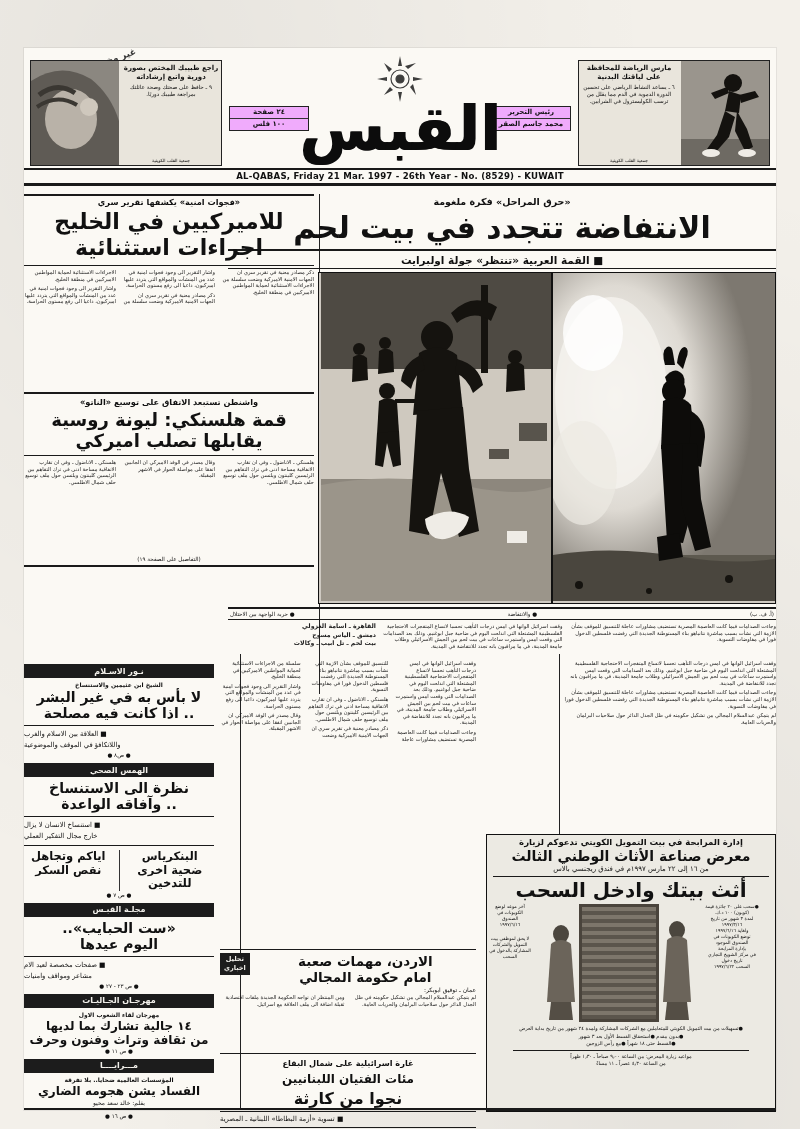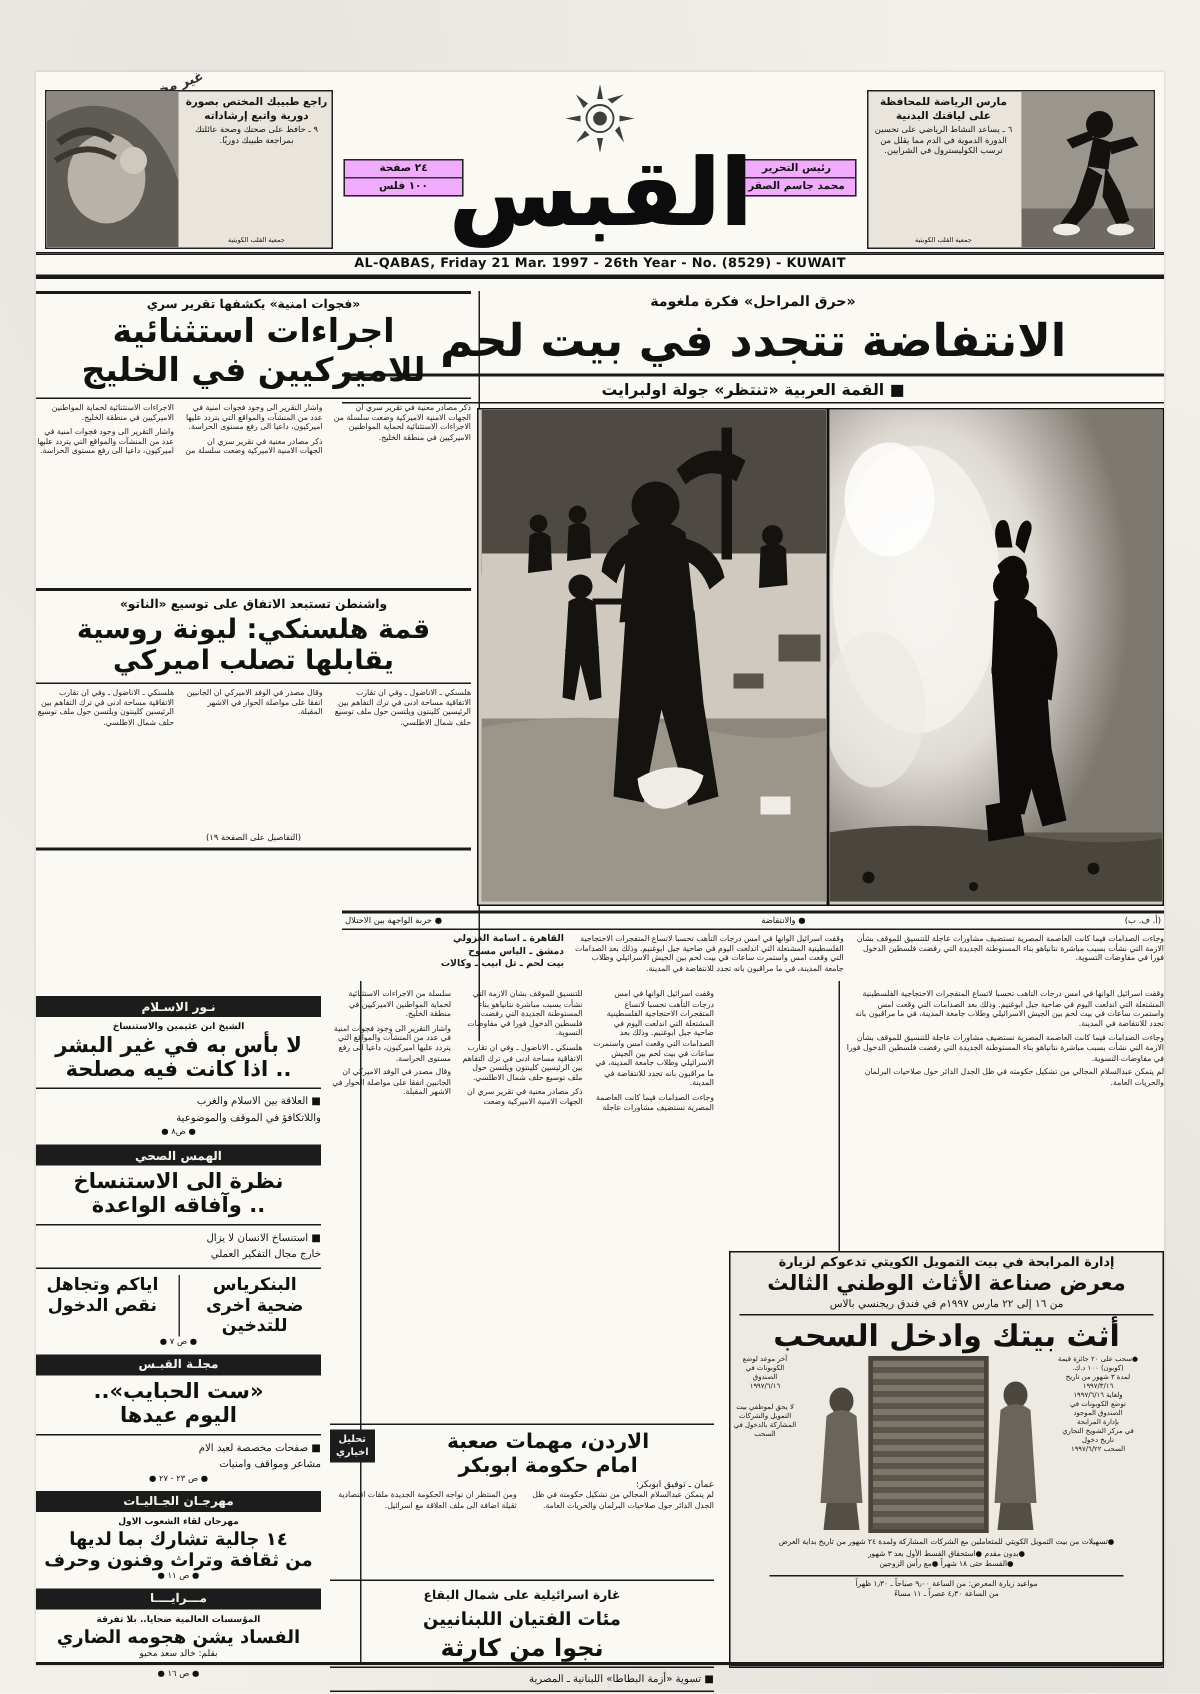--- a/index.html
+++ b/index.html
@@ -91,21 +91,21 @@
   .tiny-head{font-weight:bold;font-size:6.2px;margin-bottom:2px;}
 
   
   .sec-bar{
     background:#1c1c1c;color:#f2f0eb;font-size:8px;font-weight:bold;
     text-align:center;letter-spacing:3px;padding:2.5px 0;margin:4px 0 3px;
   }
   .sec-kick{font-size:6px;text-align:center;font-weight:bold;margin-bottom:1px;}
   .sec-head{font-size:14px;font-weight:bold;line-height:16px;text-align:center;letter-spacing:-0.3px;}
   .sec-head.sm{font-size:12px;line-height:14px;}
-  .bullet-line{font-size:6.8px;text-align:right;line-height:9px;padding:1px 0;}
+  .bullet-line{font-size:6.8px;text-align:left;line-height:9px;padding:1px 0;}
   .pagref{font-size:5.6px;text-align:center;padding:1px 0;}
   .byline{font-size:6px;text-align:center;font-style:normal;padding:1px 0;}
 
   .twocol{display:flex;gap:6px;}
   .twocol > div{flex:1;}
   .mini-head{font-size:11.5px;font-weight:bold;line-height:13.5px;text-align:center;}
 
   
   .ad-box{position:absolute;border:1px solid #111;background:#eceae3;overflow:hidden;}
   .ad-head{font-size:8.5px;font-weight:bold;text-align:center;line-height:11px;padding-top:2px;}
@@ -316,22 +316,22 @@
           <div class="tiny-head">القاهرة ـ اسامة الغزولي</div>
           <div class="tiny-head">دمشق ـ الياس مسوح</div>
           <div class="tiny-head">بيت لحم ـ تل ابيب ـ وكالات</div>
         </div>
       </div>
     </div>
 
     <div class="left-block">
       <div class="rule hr2"></div>
       <div class="hl-kick ar">«فجوات امنية» يكشفها تقرير سري</div>
+      <div class="headline-l ar">للاميركيين في الخليج</div>
       <div class="headline-l ar">اجراءات استثنائية</div>
-      <div class="headline-l ar">للاميركيين في الخليج</div>
       <div class="rule hr1" style="margin:4px 0 3px;"></div>
 
       <div class="micro ar" style="column-count:3;column-gap:7px;height:120px;overflow:hidden;">
         <p>ذكر مصادر معنية في تقرير سري ان الجهات الامنية الاميركية وضعت سلسلة من الاجراءات الاستثنائية لحماية المواطنين الاميركيين في منطقة الخليج.</p>
         <p>واشار التقرير الى وجود فجوات امنية في عدد من المنشآت والمواقع التي يتردد عليها اميركيون، داعيا الى رفع مستوى الحراسة.</p>
         <p>ذكر مصادر معنية في تقرير سري ان الجهات الامنية الاميركية وضعت سلسلة من الاجراءات الاستثنائية لحماية المواطنين الاميركيين في منطقة الخليج.</p>
         <p>واشار التقرير الى وجود فجوات امنية في عدد من المنشآت والمواقع التي يتردد عليها اميركيون، داعيا الى رفع مستوى الحراسة.</p>
       </div>
 
       <div class="rule hr2" style="margin:3px 0 2px;"></div>
@@ -364,21 +364,21 @@
       <div class="sec-head ar">نظرة الى الاستنساخ</div>
       <div class="sec-head ar">.. وآفاقه الواعدة</div>
       <div class="rule hr1" style="margin:4px 0 3px;"></div>
       <div class="bullet-line ar">■ استنساخ الانسان لا يزال</div>
       <div class="bullet-line ar">خارج مجال التفكير العملي</div>
       <div class="rule hr1" style="margin:3px 0 4px;"></div>
 
       <div class="twocol">
         <div class="mini-head ar">البنكرياس ضحية اخرى للتدخين</div>
         <div style="flex:0 0 1px;background:#333;"></div>
-        <div class="mini-head ar">اياكم وتجاهل نقص الدخول</div>
+        <div class="mini-head ar">اياكم وتجاهل نقص السكر</div>
       </div>
       <div class="pagref ar">● ص ٧ ●</div>
 
       <div class="sec-bar ar">مجلـة القبـس</div>
       <div class="sec-head ar">«ست الحبايب»..</div>
       <div class="sec-head ar">اليوم عيدها</div>
       <div class="rule hr1" style="margin:4px 0 3px;"></div>
       <div class="bullet-line ar">■ صفحات مخصصة لعيد الام</div>
       <div class="bullet-line ar">مشاعر ومواقف وامنيات</div>
       <div class="pagref ar">● ص ٢٣ - ٢٧ ●</div>
@@ -404,21 +404,21 @@
         <p>هلسنكي ـ الاناضول ـ وفي ان تقارب الاتفاقية مساحة ادنى في ترك التفاهم بين الرئيسين كلينتون ويلتسن حول ملف توسيع حلف شمال الاطلسي.</p>
         <p>ذكر مصادر معنية في تقرير سري ان الجهات الامنية الاميركية وضعت سلسلة من الاجراءات الاستثنائية لحماية المواطنين الاميركيين في منطقة الخليج.</p>
         <p>واشار التقرير الى وجود فجوات امنية في عدد من المنشآت والمواقع التي يتردد عليها اميركيون، داعيا الى رفع مستوى الحراسة.</p>
         <p>وقال مصدر في الوفد الاميركي ان الجانبين اتفقا على مواصلة الحوار في الاشهر المقبلة.</p>
       </div>
       <div class="rule hr1" style="margin:3px 0;"></div>
 
       <div style="display:flex;align-items:flex-start;gap:5px;">
         <div style="flex:1;">
           <div class="headline-m ar" style="font-size:13.5px;line-height:16px;">الاردن، مهمات صعبة</div>
-          <div class="headline-m ar" style="font-size:13.5px;line-height:16px;">امام حكومة ابوبكر</div>
+          <div class="headline-m ar" style="font-size:13.5px;line-height:16px;">امام حكومة المجالي</div>
         </div>
         <div class="badge">
           <div>تحليل</div>
           <div>اخباري</div>
         </div>
       </div>
       <div class="byline ar" style="text-align:right;">عمان ـ توفيق ابوبكر:</div>
       <div class="micro ar" style="column-count:2;column-gap:7px;height:56px;overflow:hidden;">
         <p>لم يتمكن عبدالسلام المجالي من تشكيل حكومته في ظل الجدل الدائر حول صلاحيات البرلمان والحريات العامة.</p>
         <p>ومن المنتظر ان تواجه الحكومة الجديدة ملفات اقتصادية ثقيلة اضافة الى ملف العلاقة مع اسرائيل.</p>

